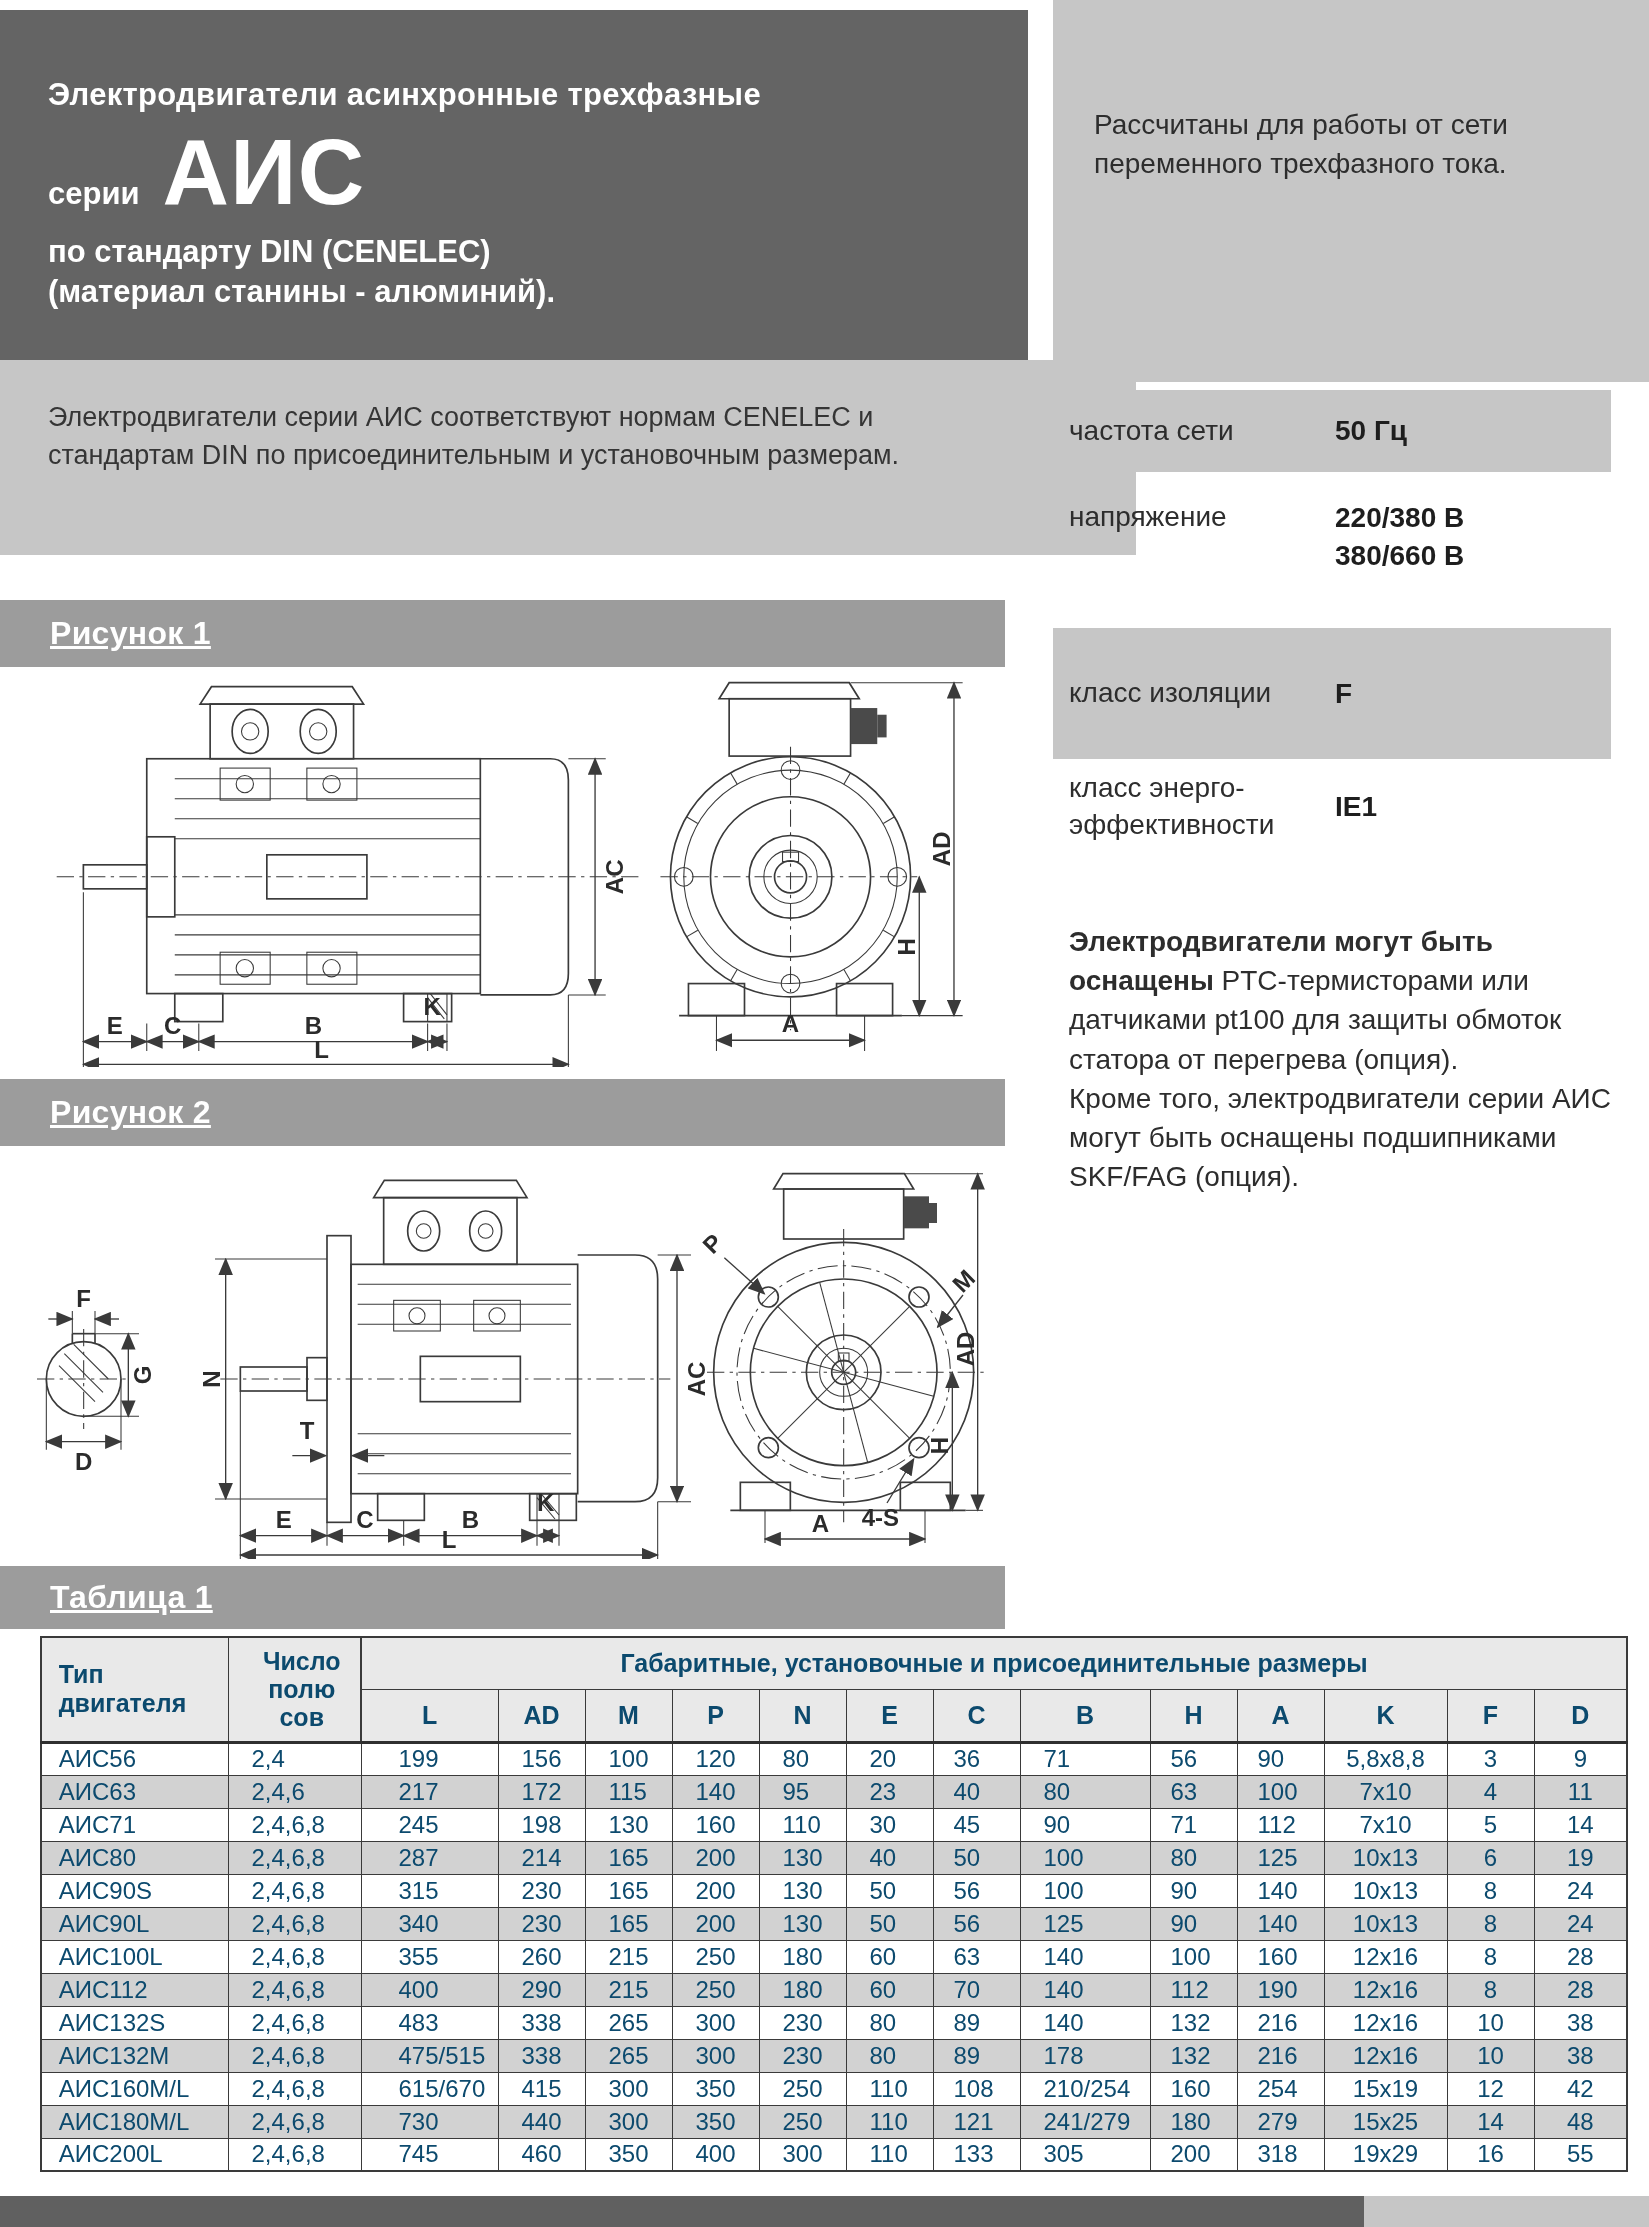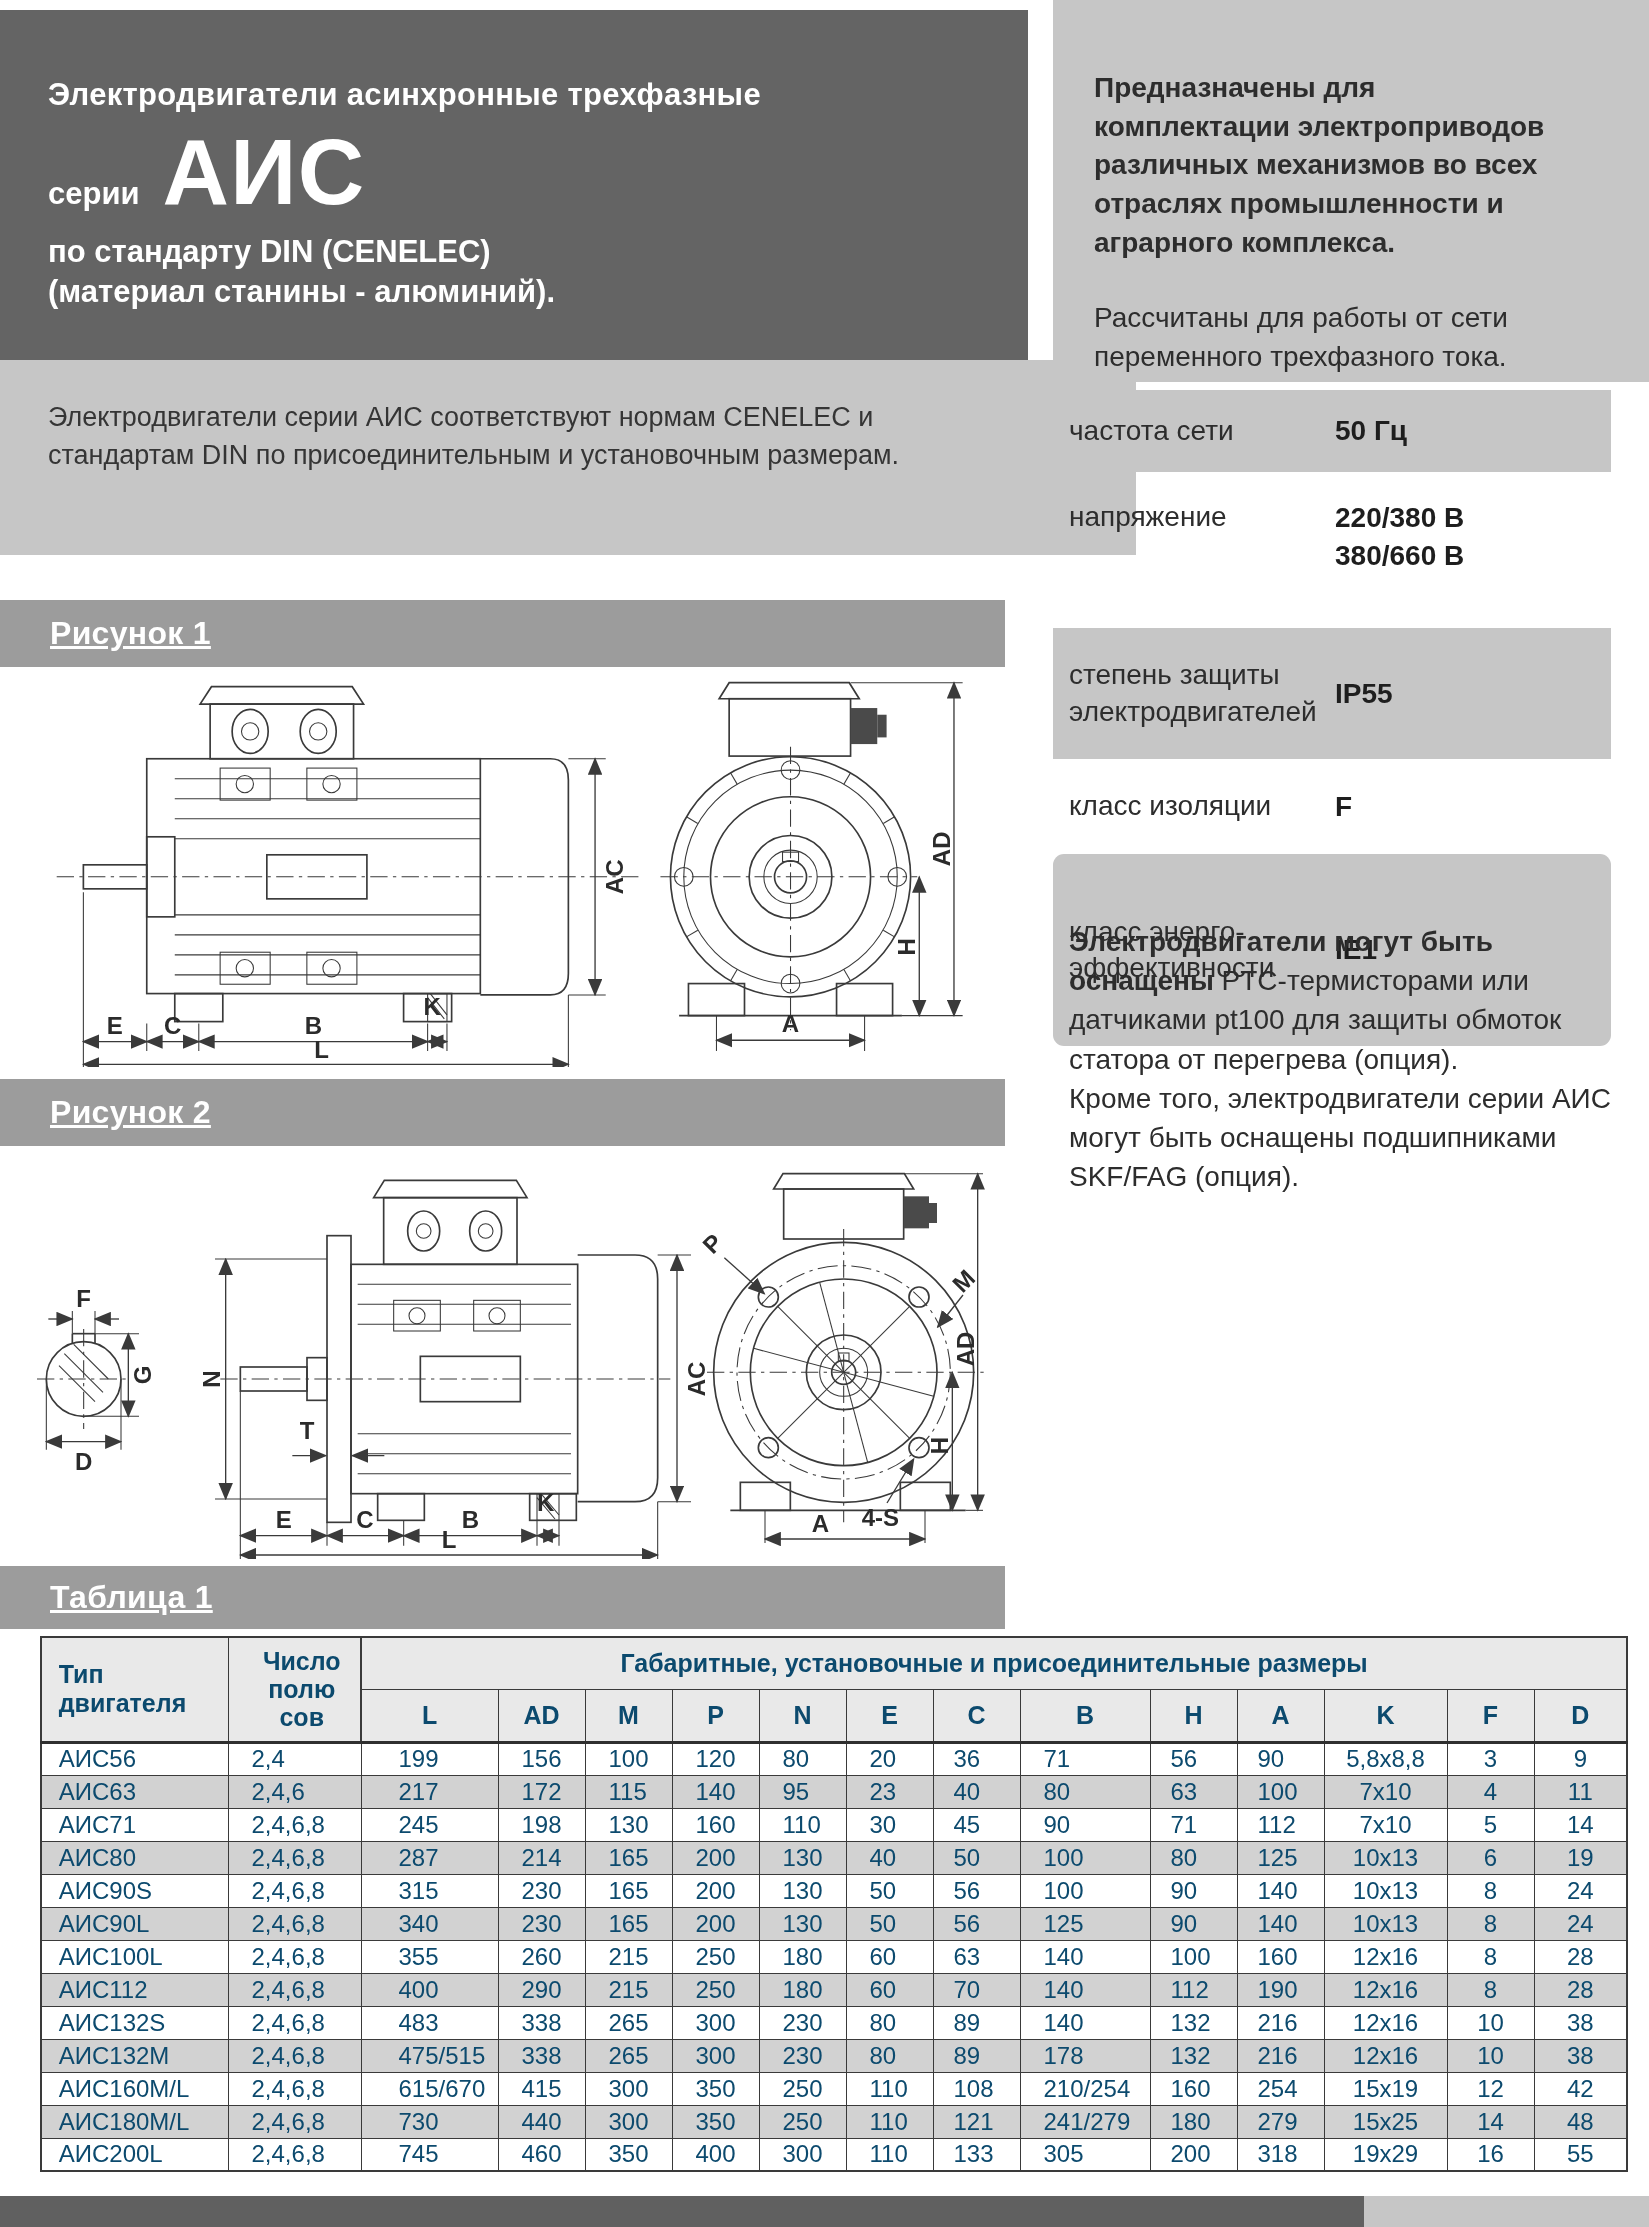--- a/index.html
+++ b/index.html
@@ -99,38 +99,32 @@
     <div class="t2">
       <div>по стандарту DIN (CENELEC)</div>
       <div>(материал станины - алюминий).</div>
     </div>
   </div>
 
   <div id="intro-block">Электродвигатели серии АИС соответствуют нормам CENELEC и
 стандартам DIN по присоединительным и установочным размерам.</div>
 
   <div id="purpose-block">
-    <div class="p-bold">Предназначены для комплектации электроприводов различных механизмов во всех отраслях промышленности и аграрного комплекса.</div>
     <div class="p-reg">Рассчитаны для работы от сети переменного трехфазного тока.</div>
   </div>
 
   <div id="specs">
     <div class="spec-row">
       <div class="spec-label">частота сети</div>
       <div class="spec-value">50 Гц</div>
     </div>
     <div class="spec-row top">
       <div class="spec-label">напряжение</div>
       <div class="spec-value">220/380 В
 380/660 В</div>
-    </div>
-    <div class="spec-row">
-      <div class="spec-label">степень защиты
-электродвигателей</div>
-      <div class="spec-value">IP55</div>
     </div>
     <div class="spec-row">
       <div class="spec-label">класс изоляции</div>
       <div class="spec-value">F</div>
     </div>
     <div class="spec-row">
       <div class="spec-label">класс энерго-
 эффективности</div>
       <div class="spec-value">IE1</div>
     </div>

